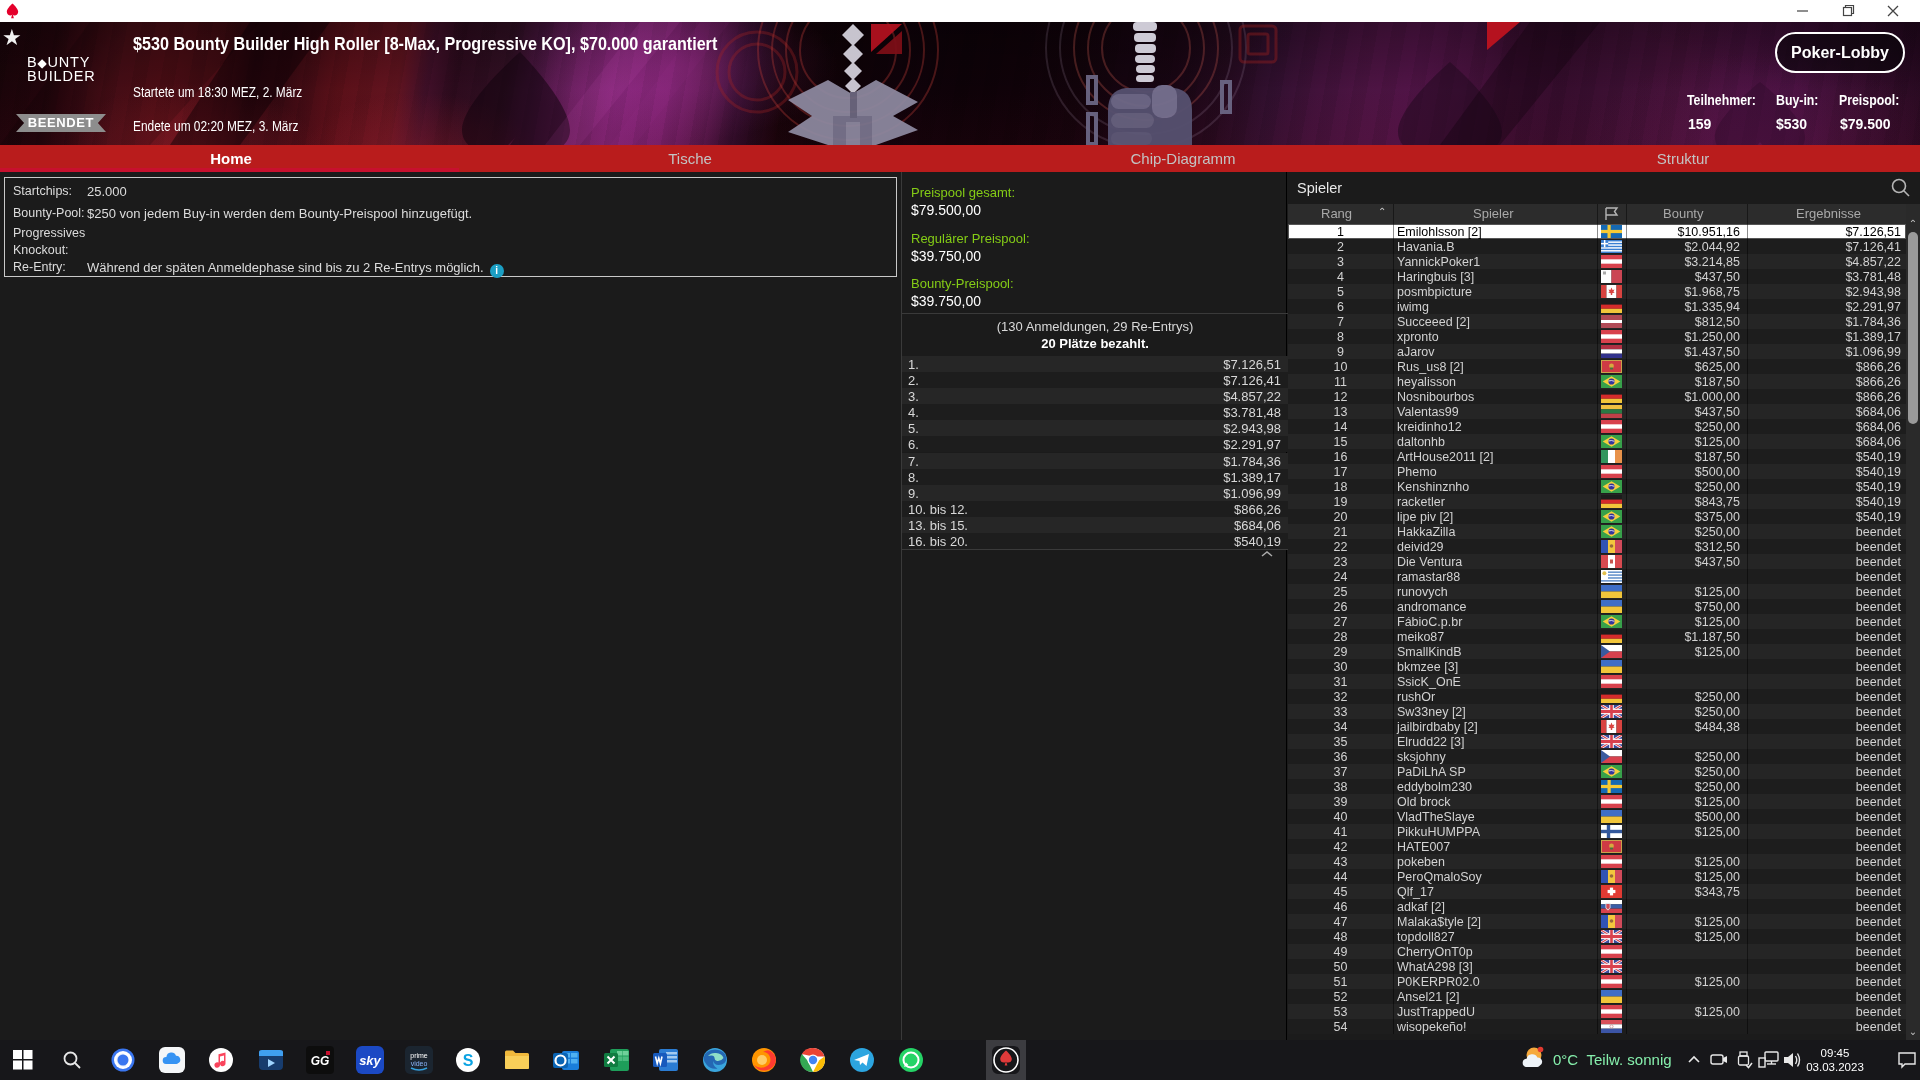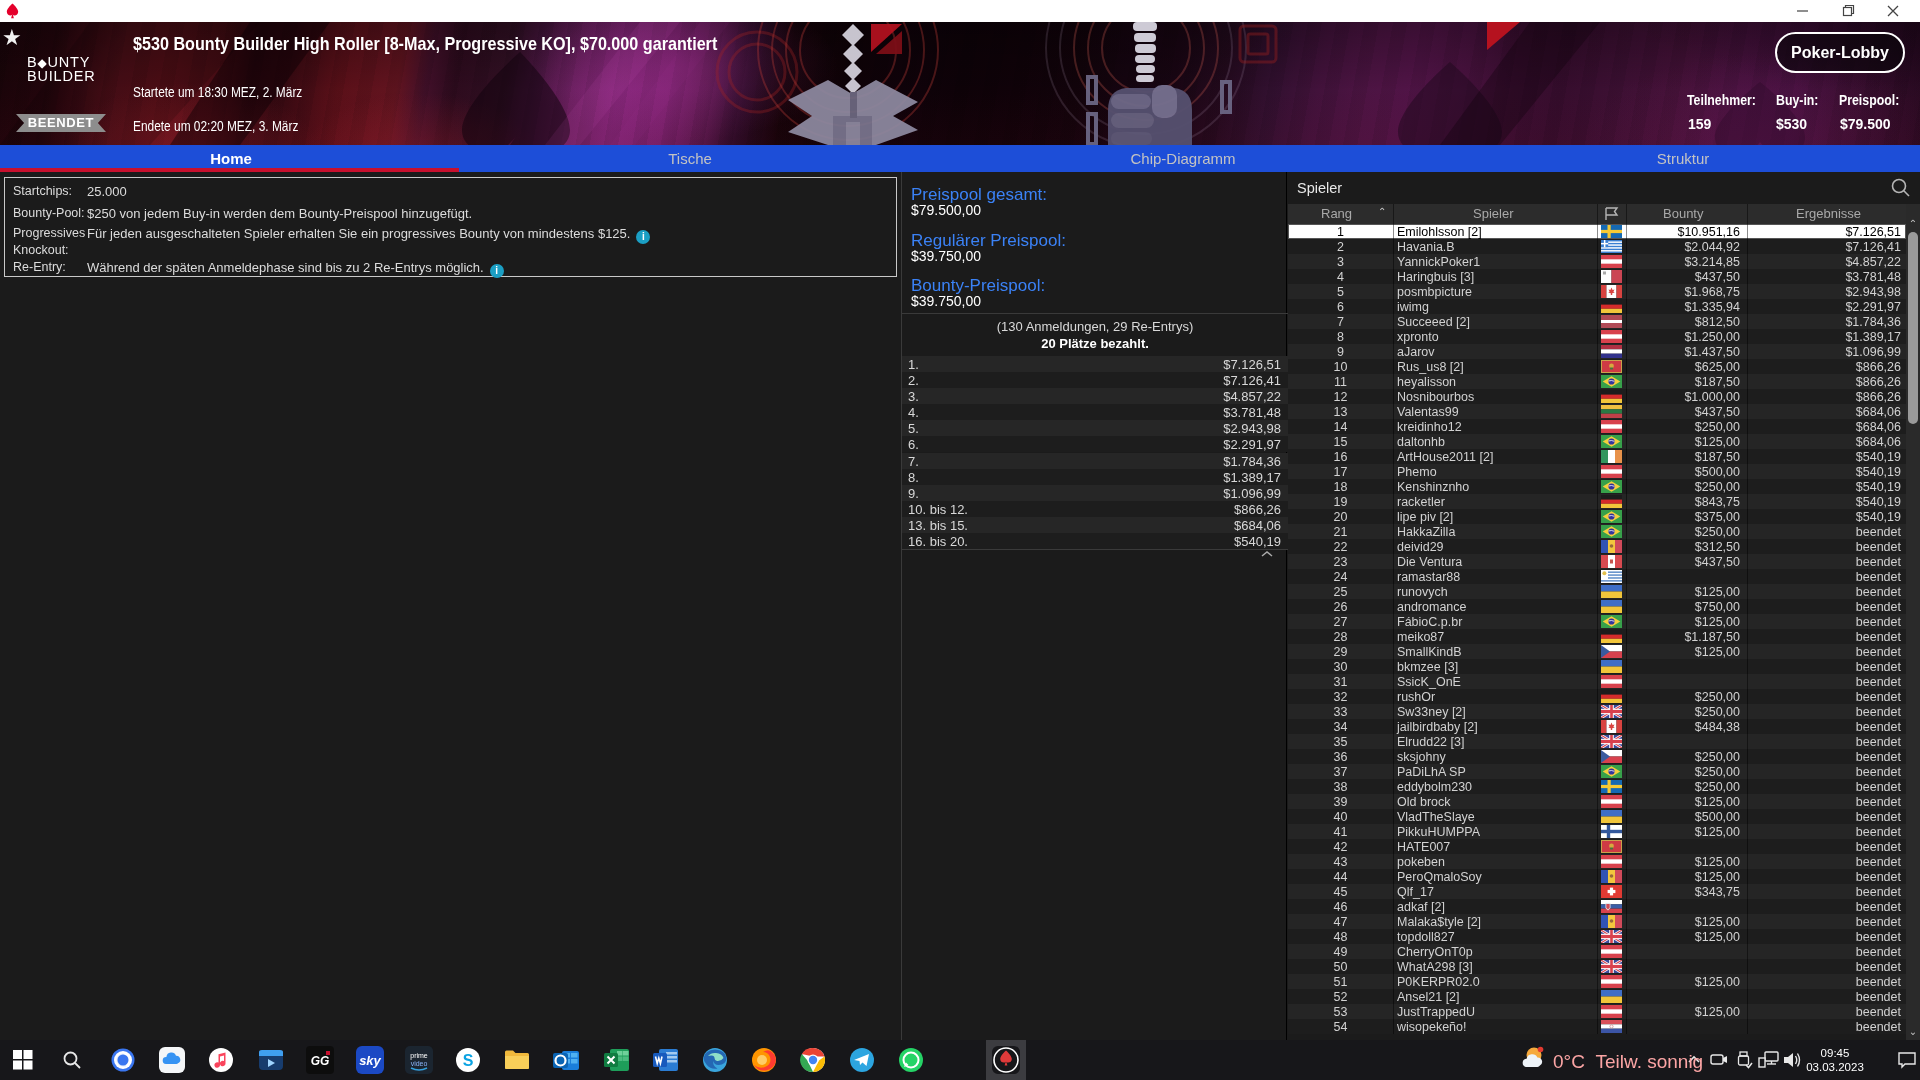--- a/index.html
+++ b/index.html
@@ -59,38 +59,38 @@
 #hdate2 { position:absolute; left:133px; top:96px; color:#fff; font-size:14px; transform:scaleX(0.85); transform-origin:0 0; white-space:nowrap; }
 
 #plobby { position:absolute; left:1775px; top:10px; width:130px; height:41px;
   border:2px solid #fff; border-radius:21px; background:rgba(5,5,8,0.55);
   color:#fff; font-weight:bold; font-size:16px; text-align:center; line-height:38px; }
 
 .statlab { position:absolute; top:70px; color:#fff; font-weight:bold; font-size:14px; transform:scaleX(0.88); transform-origin:0 0; white-space:nowrap; }
 .statval { position:absolute; top:94px; color:#fff; font-weight:bold; font-size:14px; }
 
 
-#tabbar { position:absolute; left:0; top:145px; width:1920px; height:27px; background:#1d4ed8; }
+#tabbar { position:absolute; left:0; top:145px; width:1920px; height:27px; background:#b91c1c; }
 #tabbar .tab { position:absolute; top:5px; width:300px; text-align:center; font-size:15px; color:#c3c3c3; }
 #tabbar .sel { color:#fff; font-weight:bold; }
 #tabred { position:absolute; left:0; top:168px; width:459px; height:4px; background:#c8102e; }
 
 
 #infobox { position:absolute; left:4px; top:177px; width:893px; height:100px;
   border:1px solid #c9c9c9; background:#1b1b1b; }
 .il { position:absolute; left:8px; color:#dcdcdc; font-size:12.5px; }
 .iv { position:absolute; left:82px; color:#dcdcdc; font-size:13px; white-space:nowrap; }
 .info-i { display:inline-block; width:14px; height:14px; border-radius:7px; background:#1b9fc4;
   color:#fff; font-size:10px; font-weight:bold; text-align:center; line-height:14px;
   vertical-align:-2px; margin-left:6px; }
 
 
 #cpanel { position:absolute; left:901px; top:172px; width:386px; height:868px;
   border-left:1px solid #3a3a3a; border-right:1px solid #000; background:#1b1b1b; }
-.cl { position:absolute; left:9px; color:#3b82f6; font-size:17px; }
+.cl { position:absolute; left:9px; color:#84cc16; font-size:13px; }
 .cv { position:absolute; left:9px; color:#fff; font-size:14px; }
 #cdiv1 { position:absolute; left:0; top:141px; width:386px; height:1px; background:#3a3a3a; }
 #creg { position:absolute; left:0; top:147px; width:386px; text-align:center; color:#d9d9d9; font-size:13px; }
 #cpaid { position:absolute; left:0; top:164px; width:386px; text-align:center; color:#fff; font-size:13px; font-weight:bold; }
 .prow { position:absolute; left:0; width:386px; height:16px; font-size:13px; }
 .pa { background:#262626; }
 .pb { background:#1d1d1d; }
 .pl { position:absolute; left:6px; top:1px; color:#d8d8d8; }
 .pr { position:absolute; right:7px; top:1px; color:#d8d8d8; }
 #cdiv2 { position:absolute; left:0; top:377px; width:386px; height:1px; background:#3a3a3a; }
@@ -114,21 +114,21 @@
 .vsep { position:absolute; top:204px; width:1px; height:830px; background:rgba(0,0,0,0.45); }
 
 
 #sbar { position:absolute; left:1906px; top:204px; width:14px; height:836px; background:#2a2a2a; }
 #sthumb { position:absolute; left:1908px; top:232px; width:10px; height:192px; background:#9a9a9a; border-radius:5px; }
 .sarr { position:absolute; left:1906px; width:14px; text-align:center; color:#c2c2c2; font-size:10px; }
 
 
 #taskbar { position:absolute; left:0; top:1040px; width:1920px; height:40px; background:#17171a; }
 .ticon { position:absolute; top:1048px; }
-#traytxt { position:absolute; left:1553px; top:1051px; color:#fca5a5; font-size:19px; }
+#traytxt { position:absolute; left:1553px; top:1051px; color:#86efac; font-size:15px; }
 #clock { position:absolute; left:1806px; top:1046px; width:58px; color:#fff; font-size:11.5px; text-align:center; line-height:14px; }
 </style></head>
 <body>
 
 <div id="titlebar">
   <svg class="abs" style="left:5px;top:3px" width="15" height="16" viewBox="0 0 15 16">
     <path d="M7.5 0.5 C7.5 0.5 1.8 5.4 1.8 8.8 C1.8 11.2 3.6 12.5 5.4 12.5 C6.3 12.5 7 12.1 7.5 11.6 C8 12.1 8.7 12.5 9.6 12.5 C11.4 12.5 13.2 11.2 13.2 8.8 C13.2 5.4 7.5 0.5 7.5 0.5 Z" fill="#e4002b"></path>
     <path d="M7.5 10.5 L6.1 15.3 L8.9 15.3 Z" fill="#e4002b"></path>
   </svg>
   <div class="txt">Turnier 3552831425 Lobby</div>
@@ -249,21 +249,20 @@
   <div class="tab" style="left:1533px">Struktur</div>
 </div>
 <div id="tabred"></div>
 
 <div id="infobox">
   <div class="il" style="top:6px">Startchips:</div>
     <div class="iv" style="top:6px">25.000</div>
   <div class="il" style="top:28px">Bounty-Pool:</div>
     <div class="iv" style="top:28px">$250 von jedem Buy-in werden dem Bounty-Preispool hinzugefügt.</div>
   <div class="il" style="top:48px">Progressives</div>
-    <div class="iv" style="top:48px">Für jeden ausgeschalteten Spieler erhalten Sie ein progressives Bounty von mindestens $125.<span class="info-i">i</span></div>
   <div class="il" style="top:65px">Knockout:</div>
   <div class="il" style="top:82px">Re-Entry:</div>
     <div class="iv" style="top:82px">Während der späten Anmeldephase sind bis zu 2 Re-Entrys möglich.<span class="info-i">i</span></div>
 </div>
 
 <div id="cpanel">
   <div class="cl" style="top:13px">Preispool gesamt:</div>
   <div class="cv" style="top:30px">$79.500,00</div>
   <div class="cl" style="top:59px">Regulärer Preispool:</div>
   <div class="cv" style="top:76px">$39.750,00</div>

